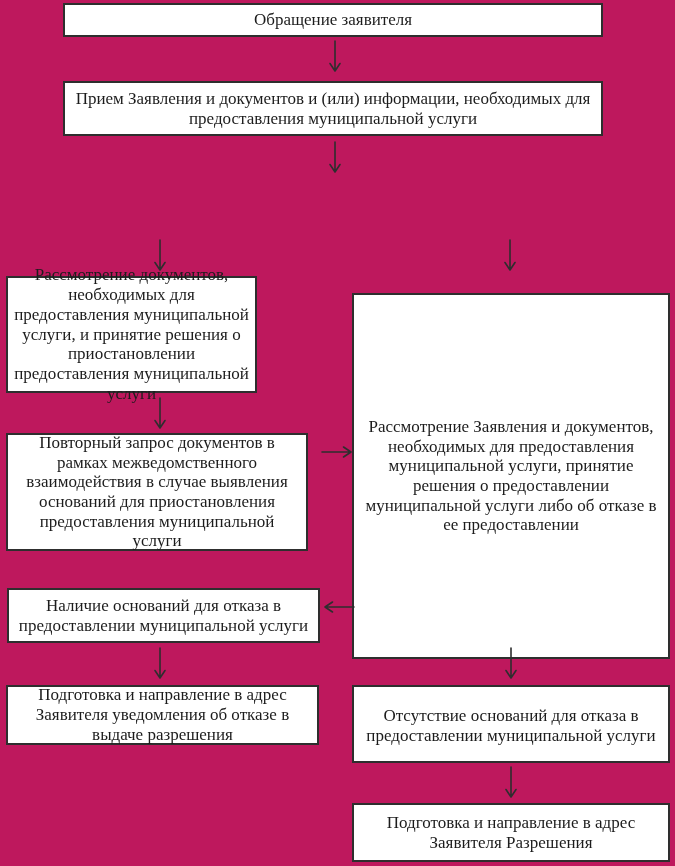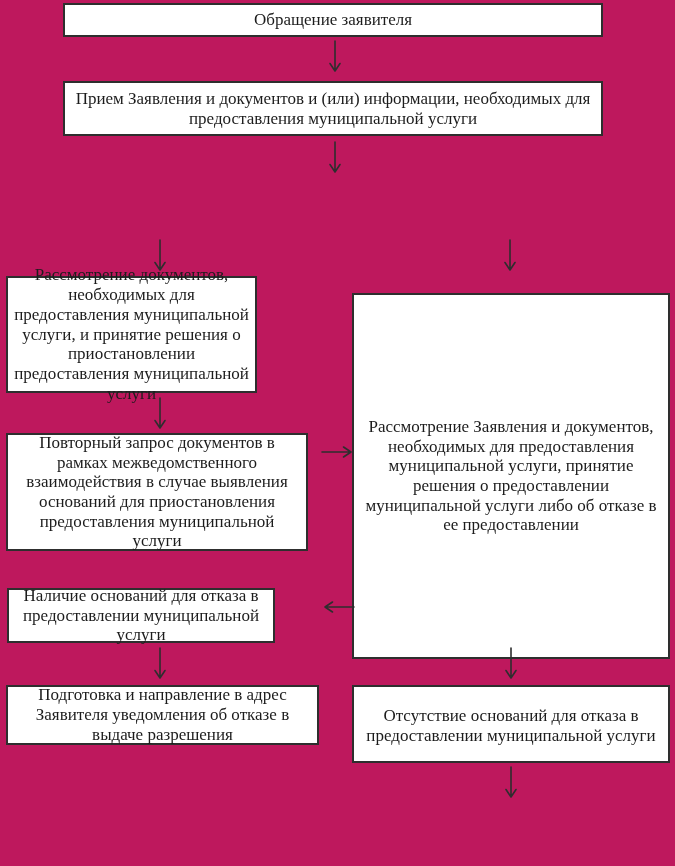--- a/index.html
+++ b/index.html
@@ -25,21 +25,21 @@
     line-height: 1.16;
     padding: 2px 5px;
   }
   
   .n1  { left: 63px;  top: 3px;   width: 540px; height: 34px; }
   .n2  { left: 63px;  top: 81px;  width: 540px; height: 55px; }
   .n3  { left: 63px;  top: 179px; width: 540px; height: 56px; }
   .n4  { left: 6px;   top: 276px; width: 251px; height: 117px; }
   .n5  { left: 6px;   top: 433px; width: 302px; height: 118px; }
   .n6  { left: 352px; top: 277px; width: 318px; height: 366px; padding: 0 2px; margin-top: 16px; }
-  .n7  { left: 7px;   top: 588px; width: 268px; height: 55px; }
+  .n7  { left: 7px;   top: 588px; width: 313px; height: 55px; }
   .n8  { left: 6px;   top: 685px; width: 313px; height: 60px; }
   .n9  { left: 352px; top: 685px; width: 318px; height: 78px; align-items: flex-start; padding-top: 19px; }
   .n10 { left: 352px; top: 803px; width: 318px; height: 59px; }
   .arrow { position: absolute; }
   .a1  { left: 326px; top: 40px;  }
   .a2  { left: 326px; top: 141px; }
   .a3  { left: 151px; top: 239px; }
   .a4  { left: 501px; top: 239px; }
   .a5  { left: 151px; top: 397px; }
   .a6  { left: 321px; top: 443px; }
@@ -81,20 +81,23 @@
   </div>
 
   <div class="node n8">
     <span>Подготовка и направление в адрес Заявителя уведомления об отказе в выдаче разрешения</span>
   </div>
 
   <div class="node n9">
     <span>Отсутствие оснований для отказа в предоставлении муниципальной услуги</span>
   </div>
 
+  <div class="node n10">
+    <span>Подготовка и направление в адрес Заявителя Разрешения</span>
+  </div>
 
   <span class="arrow a1">
     <svg width="18" height="34" viewBox="0 0 18 34">
         <path d="M9 1 V30 M4 23.5 L9 31 L14 23.5"></path>
       </svg>
   </span>
   <span class="arrow a2">
     <svg width="18" height="34" viewBox="0 0 18 34">
         <path d="M9 1 V30 M4 23.5 L9 31 L14 23.5"></path>
       </svg>

